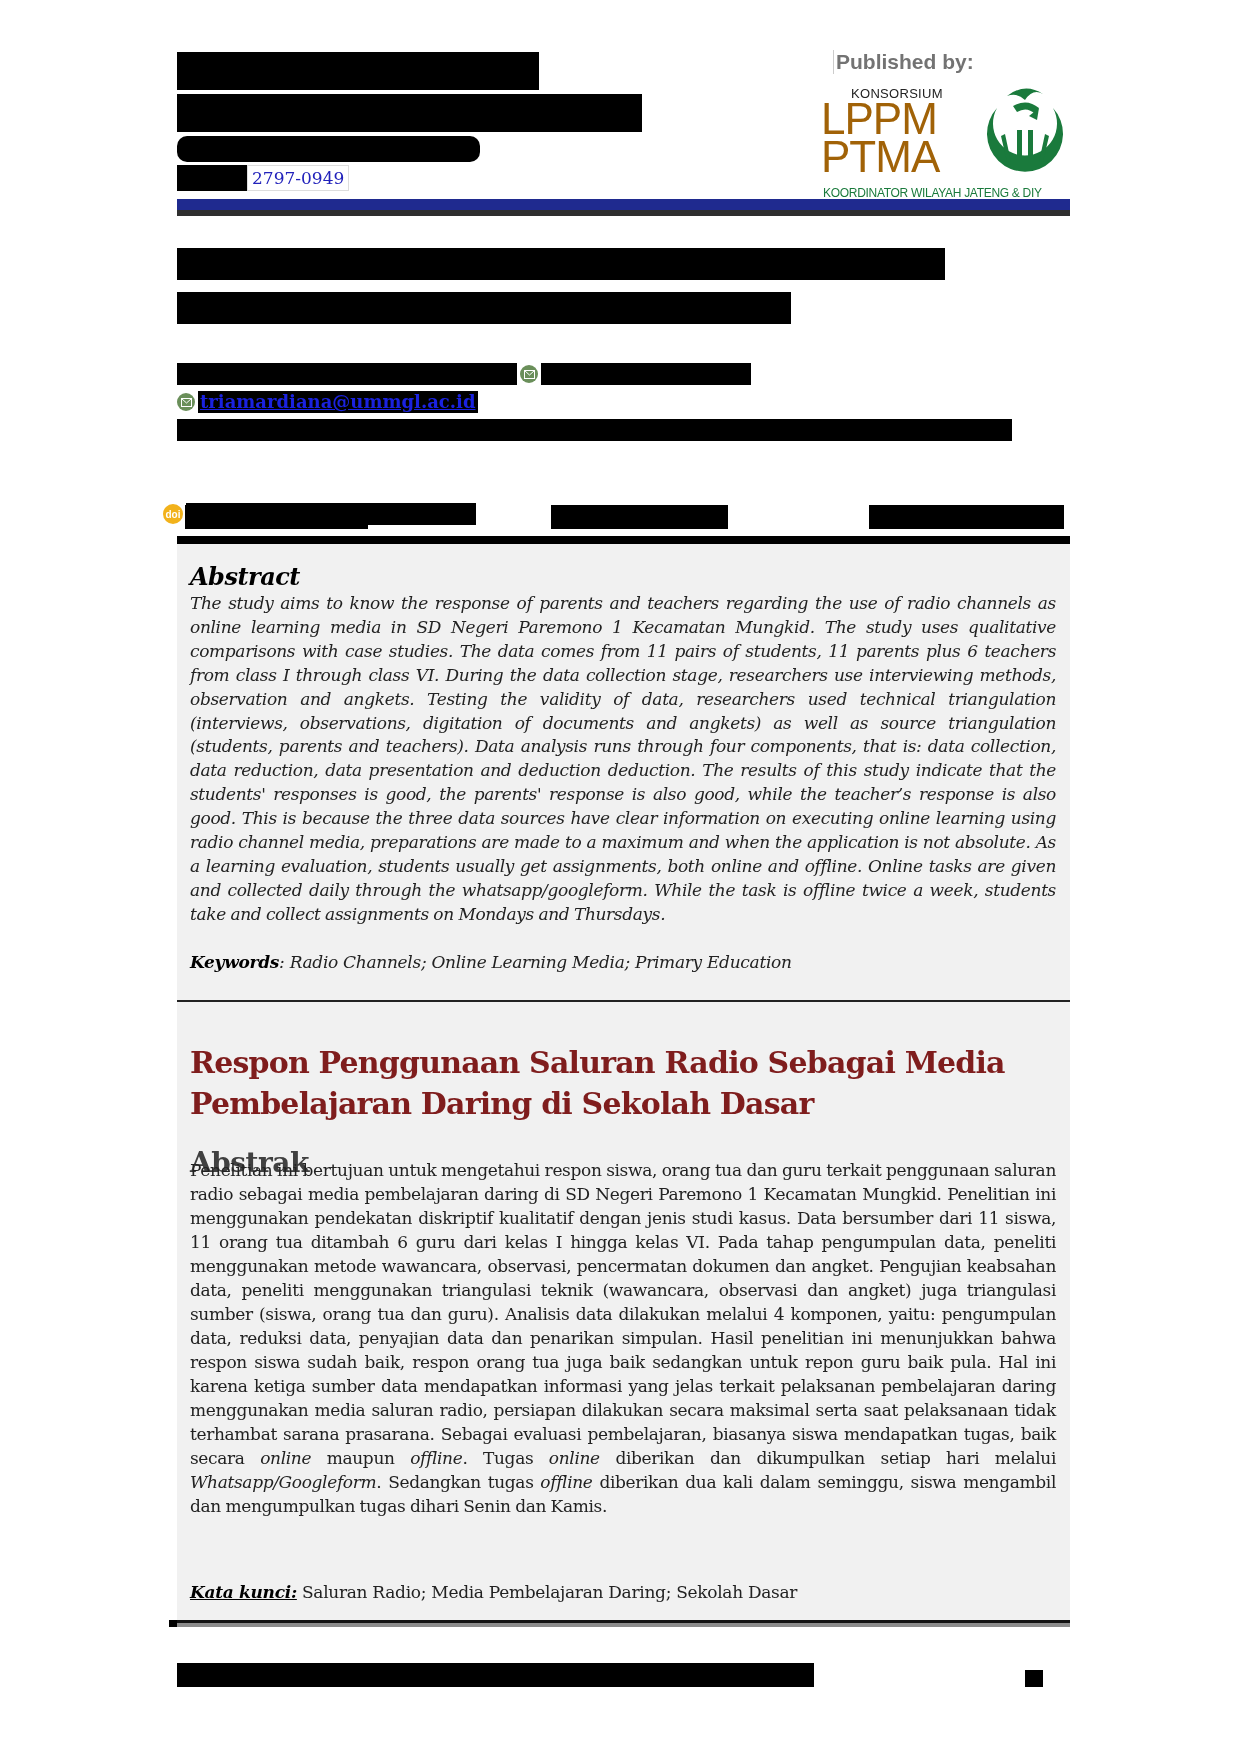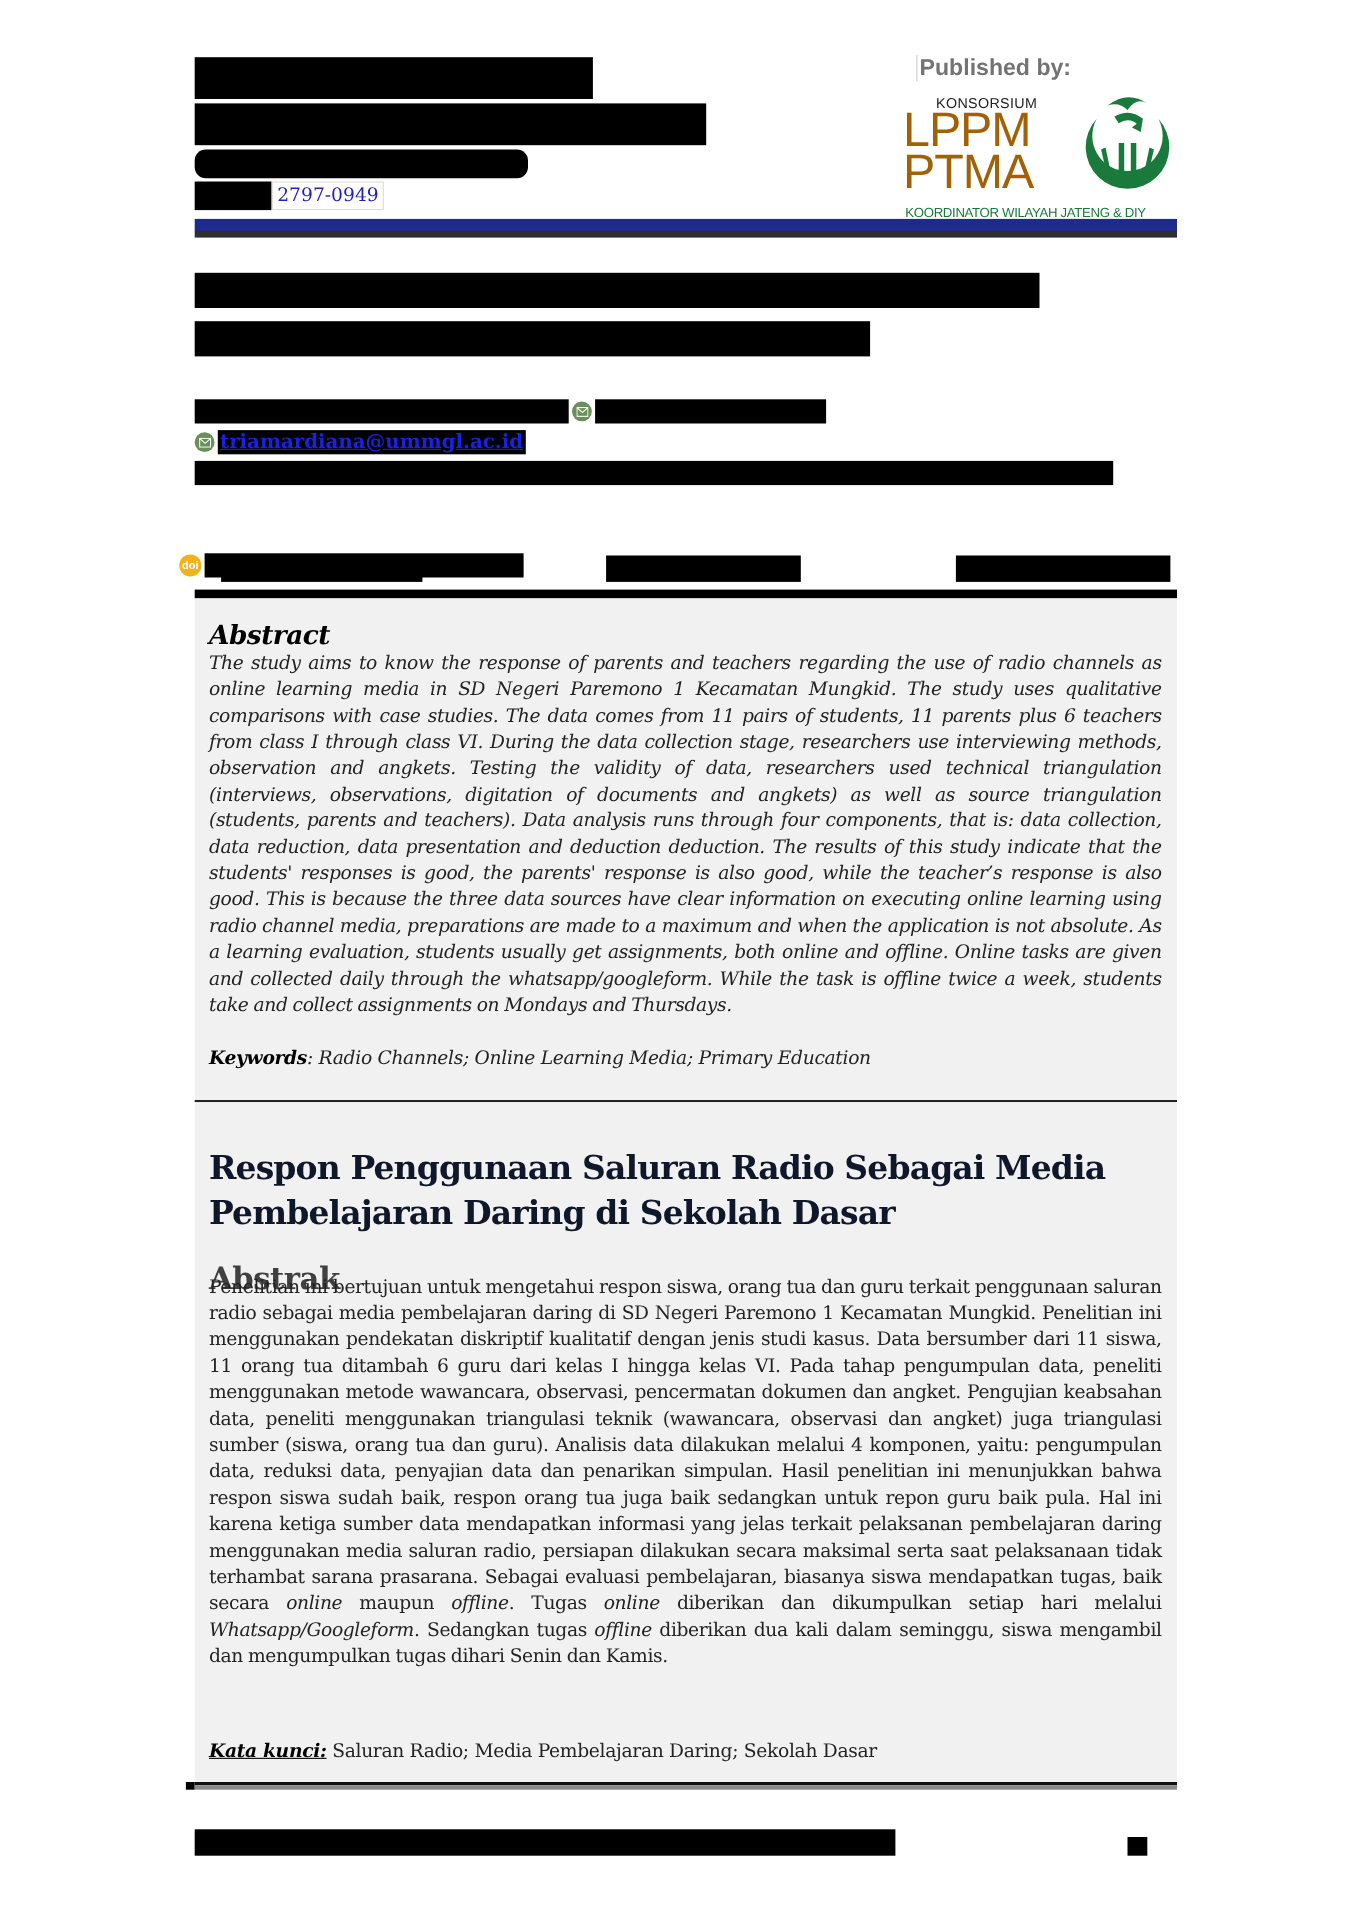--- a/index.html
+++ b/index.html
@@ -41,38 +41,38 @@
   .mail-icon { width: 18px; height: 18px; border-radius: 50%; background: #6a8f5a; display: inline-flex; align-items: center; justify-content: center; margin: 0 3px; }
   .mail-icon svg { width: 11px; height: 9px; }
   .email { font-family: "DejaVu Serif", serif; font-weight: bold; font-size: 18px; color: #1a22e0; background: #000; text-decoration: underline; padding: 0 2px; line-height: 22px; }
 
   .doi-row { position: absolute; left: 163px; top: 472px; display: flex; align-items: center; margin-top: 31px; }
   .doi-icon { width: 20px; height: 20px; border-radius: 50%; background: #f2b21b; font-family: "Liberation Sans", sans-serif; font-weight: bold; font-size: 10px; color: #fff; display: flex; align-items: center; justify-content: center; margin-right: 3px; }
   .doi-block { width: 290px; height: 22px; background: #000; }
 
   .dates-row { position: absolute; left: 185px; top: 505px; width: 880px; height: 25px; }
   .date-block { position: absolute; top: 0; height: 24px; background: #000; }
-  .date-block.d1 { left: 16px; width: 183px; }
+  .date-block.d1 { left: 0; width: 183px; }
   .date-block.d2 { left: 366px; width: 177px; }
   .date-block.d3 { left: 684px; width: 195px; }
 
   .rule-thick { position: absolute; left: 177px; top: 536px; width: 893px; height: 8px; background: #000; }
 
   
   .abstract-box { position: absolute; left: 177px; top: 544px; width: 893px; height: 456px; background: #f1f1f1; }
   .abs-heading { position: absolute; left: 13px; top: 18px; font-family: "DejaVu Serif", serif; font-style: italic; font-weight: bold; font-size: 24px; color: #000; letter-spacing: -0.5px; }
   .abs-text { position: absolute; left: 13px; top: 48px; width: 866px; font-family: "DejaVu Serif", serif; font-style: italic; font-size: 17px; line-height: 23.9px; text-align: justify; color: #222; letter-spacing: -0.35px; word-spacing: -0.5px; }
   .kw-row { position: absolute; left: 13px; top: 408px; font-family: "DejaVu Serif", serif; font-style: italic; font-size: 17px; color: #222; letter-spacing: -0.3px; }
   .kw-label { font-weight: bold; color: #000; }
 
   .rule-thin { position: absolute; left: 177px; top: 1000px; width: 893px; height: 2px; background: #222; }
 
   
   .abstrak-box { position: absolute; left: 177px; top: 1002px; width: 893px; height: 618px; background: #f1f1f1; }
-  .id-title { position: absolute; left: 13px; top: 40px; width: 860px; font-family: "DejaVu Serif", serif; font-size: 30px; line-height: 41px; color: #0f172a; letter-spacing: -0.8px; }
+  .id-title { position: absolute; left: 13px; top: 40px; width: 860px; font-family: "DejaVu Serif", serif; font-size: 30px; line-height: 41px; color: #7f1d1d; letter-spacing: -0.8px; }
   .abstrak-heading { position: absolute; left: 13px; top: 144px; font-family: "DejaVu Serif", serif; font-weight: bold; font-size: 28px; color: #404040; letter-spacing: -0.5px; }
   .abstrak-text { position: absolute; left: 13px; top: 156px; width: 866px; font-family: "DejaVu Serif", serif; font-size: 17px; line-height: 24px; text-align: justify; color: #222; letter-spacing: -0.35px; word-spacing: -0.5px; }
   .abstrak-text i { font-style: italic; }
   .kk-row { position: absolute; left: 13px; top: 580px; font-family: "DejaVu Serif", serif; font-size: 17px; color: #222; letter-spacing: -0.3px; }
   .kk-label { font-weight: bold; font-style: italic; text-decoration: underline; color: #000; }
 
   .rule-bottom { position: absolute; left: 177px; top: 1620px; width: 893px; height: 3px; background: #111; }
   .rule-bottom-shadow { position: absolute; left: 177px; top: 1623px; width: 893px; height: 4px; background: #8a8a8a; }
   .rule-bottom-tab { position: absolute; left: 169px; top: 1620px; width: 8px; height: 7px; background: #000; }
 

